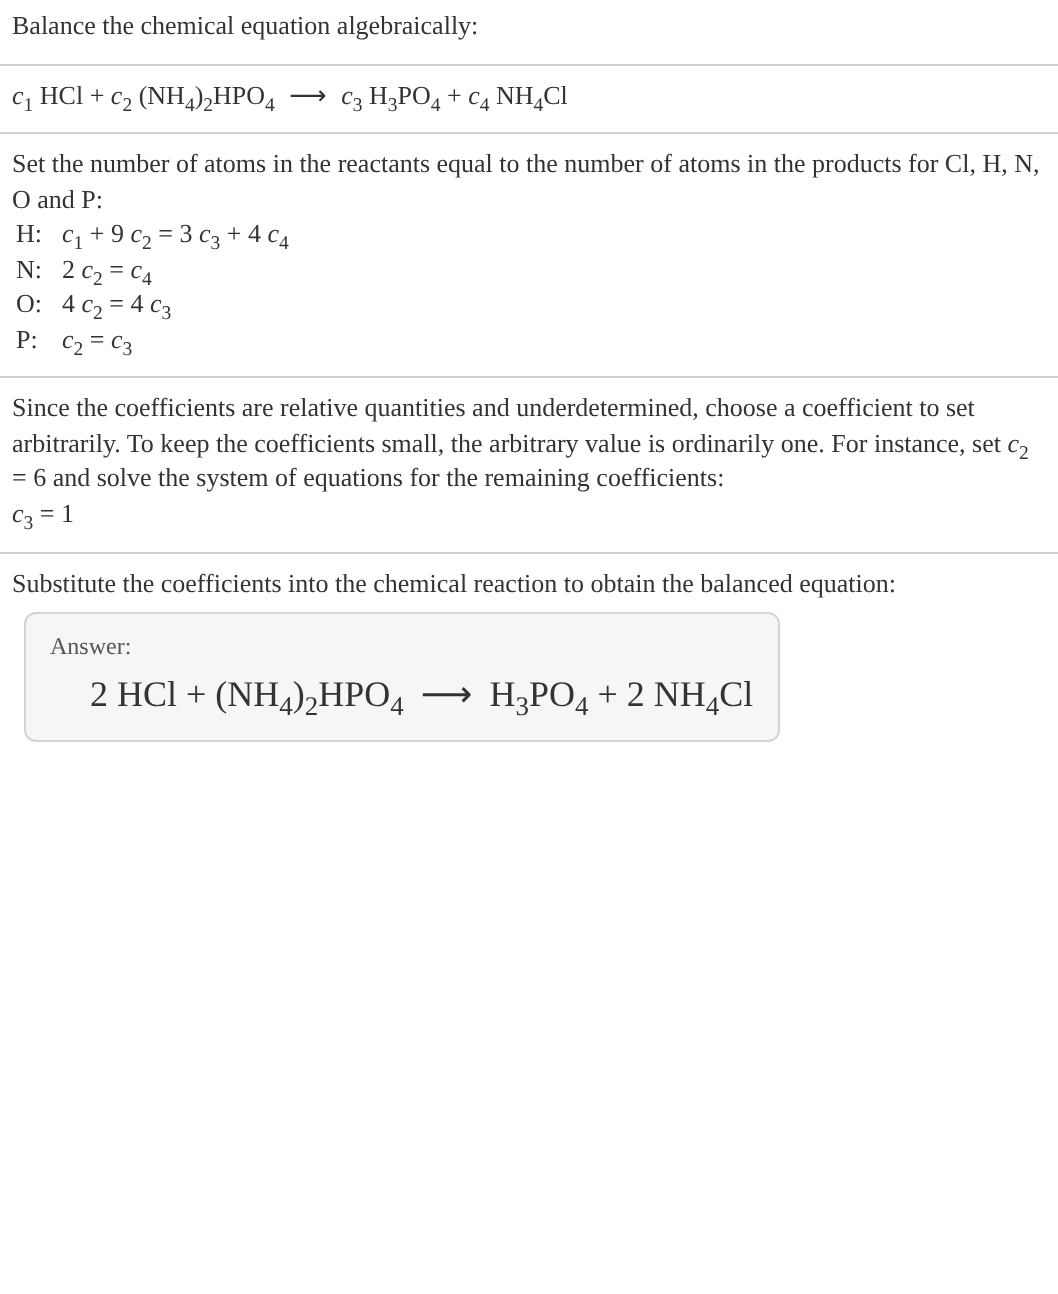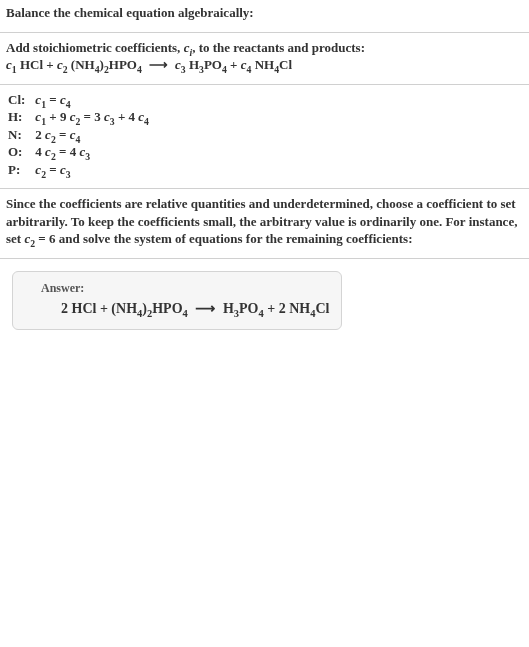--- a/index.html
+++ b/index.html
@@ -7,21 +7,20 @@
     padding: 0;
     font-family: Georgia, 'Times New Roman', serif;
     background: #fff;
     color: #333;
     width: 529px;
     font-size: 13px;
     line-height: 1.35;
   }
   .section {
     padding: 4px 6px 8px 6px;
-    font-weight: bold;
   }
   .divider {
     border-top: 1px solid #d0d0d0;
     margin: 2px 0;
   }
   .chem {
     font-family: Georgia, serif;
   }
   sub {
     font-size: 0.75em;
@@ -47,67 +46,59 @@
     display: table-cell;
     vertical-align: top;
   }
   .ital {
     font-style: italic;
   }
   .answer-box {
     border: 1px solid #d4d4d4;
     background: #f6f6f6;
     border-radius: 6px;
-    padding: 8px 12px 10px 28px;
+    padding: 8px 12px 10px 12px;
     margin: 6px 6px 6px 6px;
     display: inline-block;
   }
   .answer-label {
     font-size: 12px;
     color: #555;
     margin-bottom: 4px;
   }
   .answer-eq {
     padding-left: 20px;
-    font-size: 14px;
+    font-size: 18px;
   }
   .indent {
     margin-left: 0;
   }
 </style>
 </head>
 <body>
 
 <div class="section">
   <div>Balance the chemical equation algebraically:</div>
 </div>
 
 <div class="divider"></div>
 
 <div class="section">
-  <div>
-    <span>Add stoichiometric coefficients, </span><span class="ital">c</span><sub class="ital">i</sub><span>, to the reactants and products:</span>
-  </div>
   <div class="chem">
     <span class="ital">c</span><sub>1</sub><span> HCl + </span><span class="ital">c</span><sub>2</sub><span> (NH</span><sub>4</sub><span>)</span><sub>2</sub><span>HPO</span><sub>4</sub>
     <span class="arrow">⟶</span>
     <span class="ital">c</span><sub>3</sub><span> H</span><sub>3</sub><span>PO</span><sub>4</sub><span> + </span><span class="ital">c</span><sub>4</sub><span> NH</span><sub>4</sub><span>Cl</span>
   </div>
 </div>
 
 <div class="divider"></div>
 
 <div class="section">
+  <div>Set the number of atoms in the reactants equal to the number of atoms in the products for Cl, H, N, O and P:</div>
   <div class="coef-table">
-    <div class="coef-row">
-      <div class="coef-label">Cl:</div>
-      <div class="coef-eq">
-        <span class="ital">c</span><sub>1</sub><span> = </span><span class="ital">c</span><sub>4</sub>
-      </div>
-    </div>
     <div class="coef-row">
       <div class="coef-label">H:</div>
       <div class="coef-eq">
         <span class="ital">c</span><sub>1</sub><span> + 9 </span><span class="ital">c</span><sub>2</sub><span> = 3 </span><span class="ital">c</span><sub>3</sub><span> + 4 </span><span class="ital">c</span><sub>4</sub>
       </div>
     </div>
     <div class="coef-row">
       <div class="coef-label">N:</div>
       <div class="coef-eq">
         <span>2 </span><span class="ital">c</span><sub>2</sub><span> = </span><span class="ital">c</span><sub>4</sub>
@@ -128,26 +119,28 @@
   </div>
 </div>
 
 <div class="divider"></div>
 
 <div class="section">
   <div>
     <span>Since the coefficients are relative quantities and underdetermined, choose a coefficient to set arbitrarily. To keep the coefficients small, the arbitrary value is ordinarily one. For instance, set </span><span class="ital">c</span><sub>2</sub><span> = 6 and solve the system of equations for the remaining coefficients:</span>
   </div>
   <div class="indent">
+    <div><span class="ital">c</span><sub>3</sub><span> = 1</span></div>
   </div>
 </div>
 
 <div class="divider"></div>
 
 <div class="section">
+  <div>Substitute the coefficients into the chemical reaction to obtain the balanced equation:</div>
   <div class="answer-box">
     <div class="answer-label">Answer:</div>
     <div class="answer-eq chem">
       <span>2 HCl + (NH</span><sub>4</sub><span>)</span><sub>2</sub><span>HPO</span><sub>4</sub>
       <span class="arrow">⟶</span>
       <span>H</span><sub>3</sub><span>PO</span><sub>4</sub><span> + 2 NH</span><sub>4</sub><span>Cl</span>
     </div>
   </div>
 </div>
 

